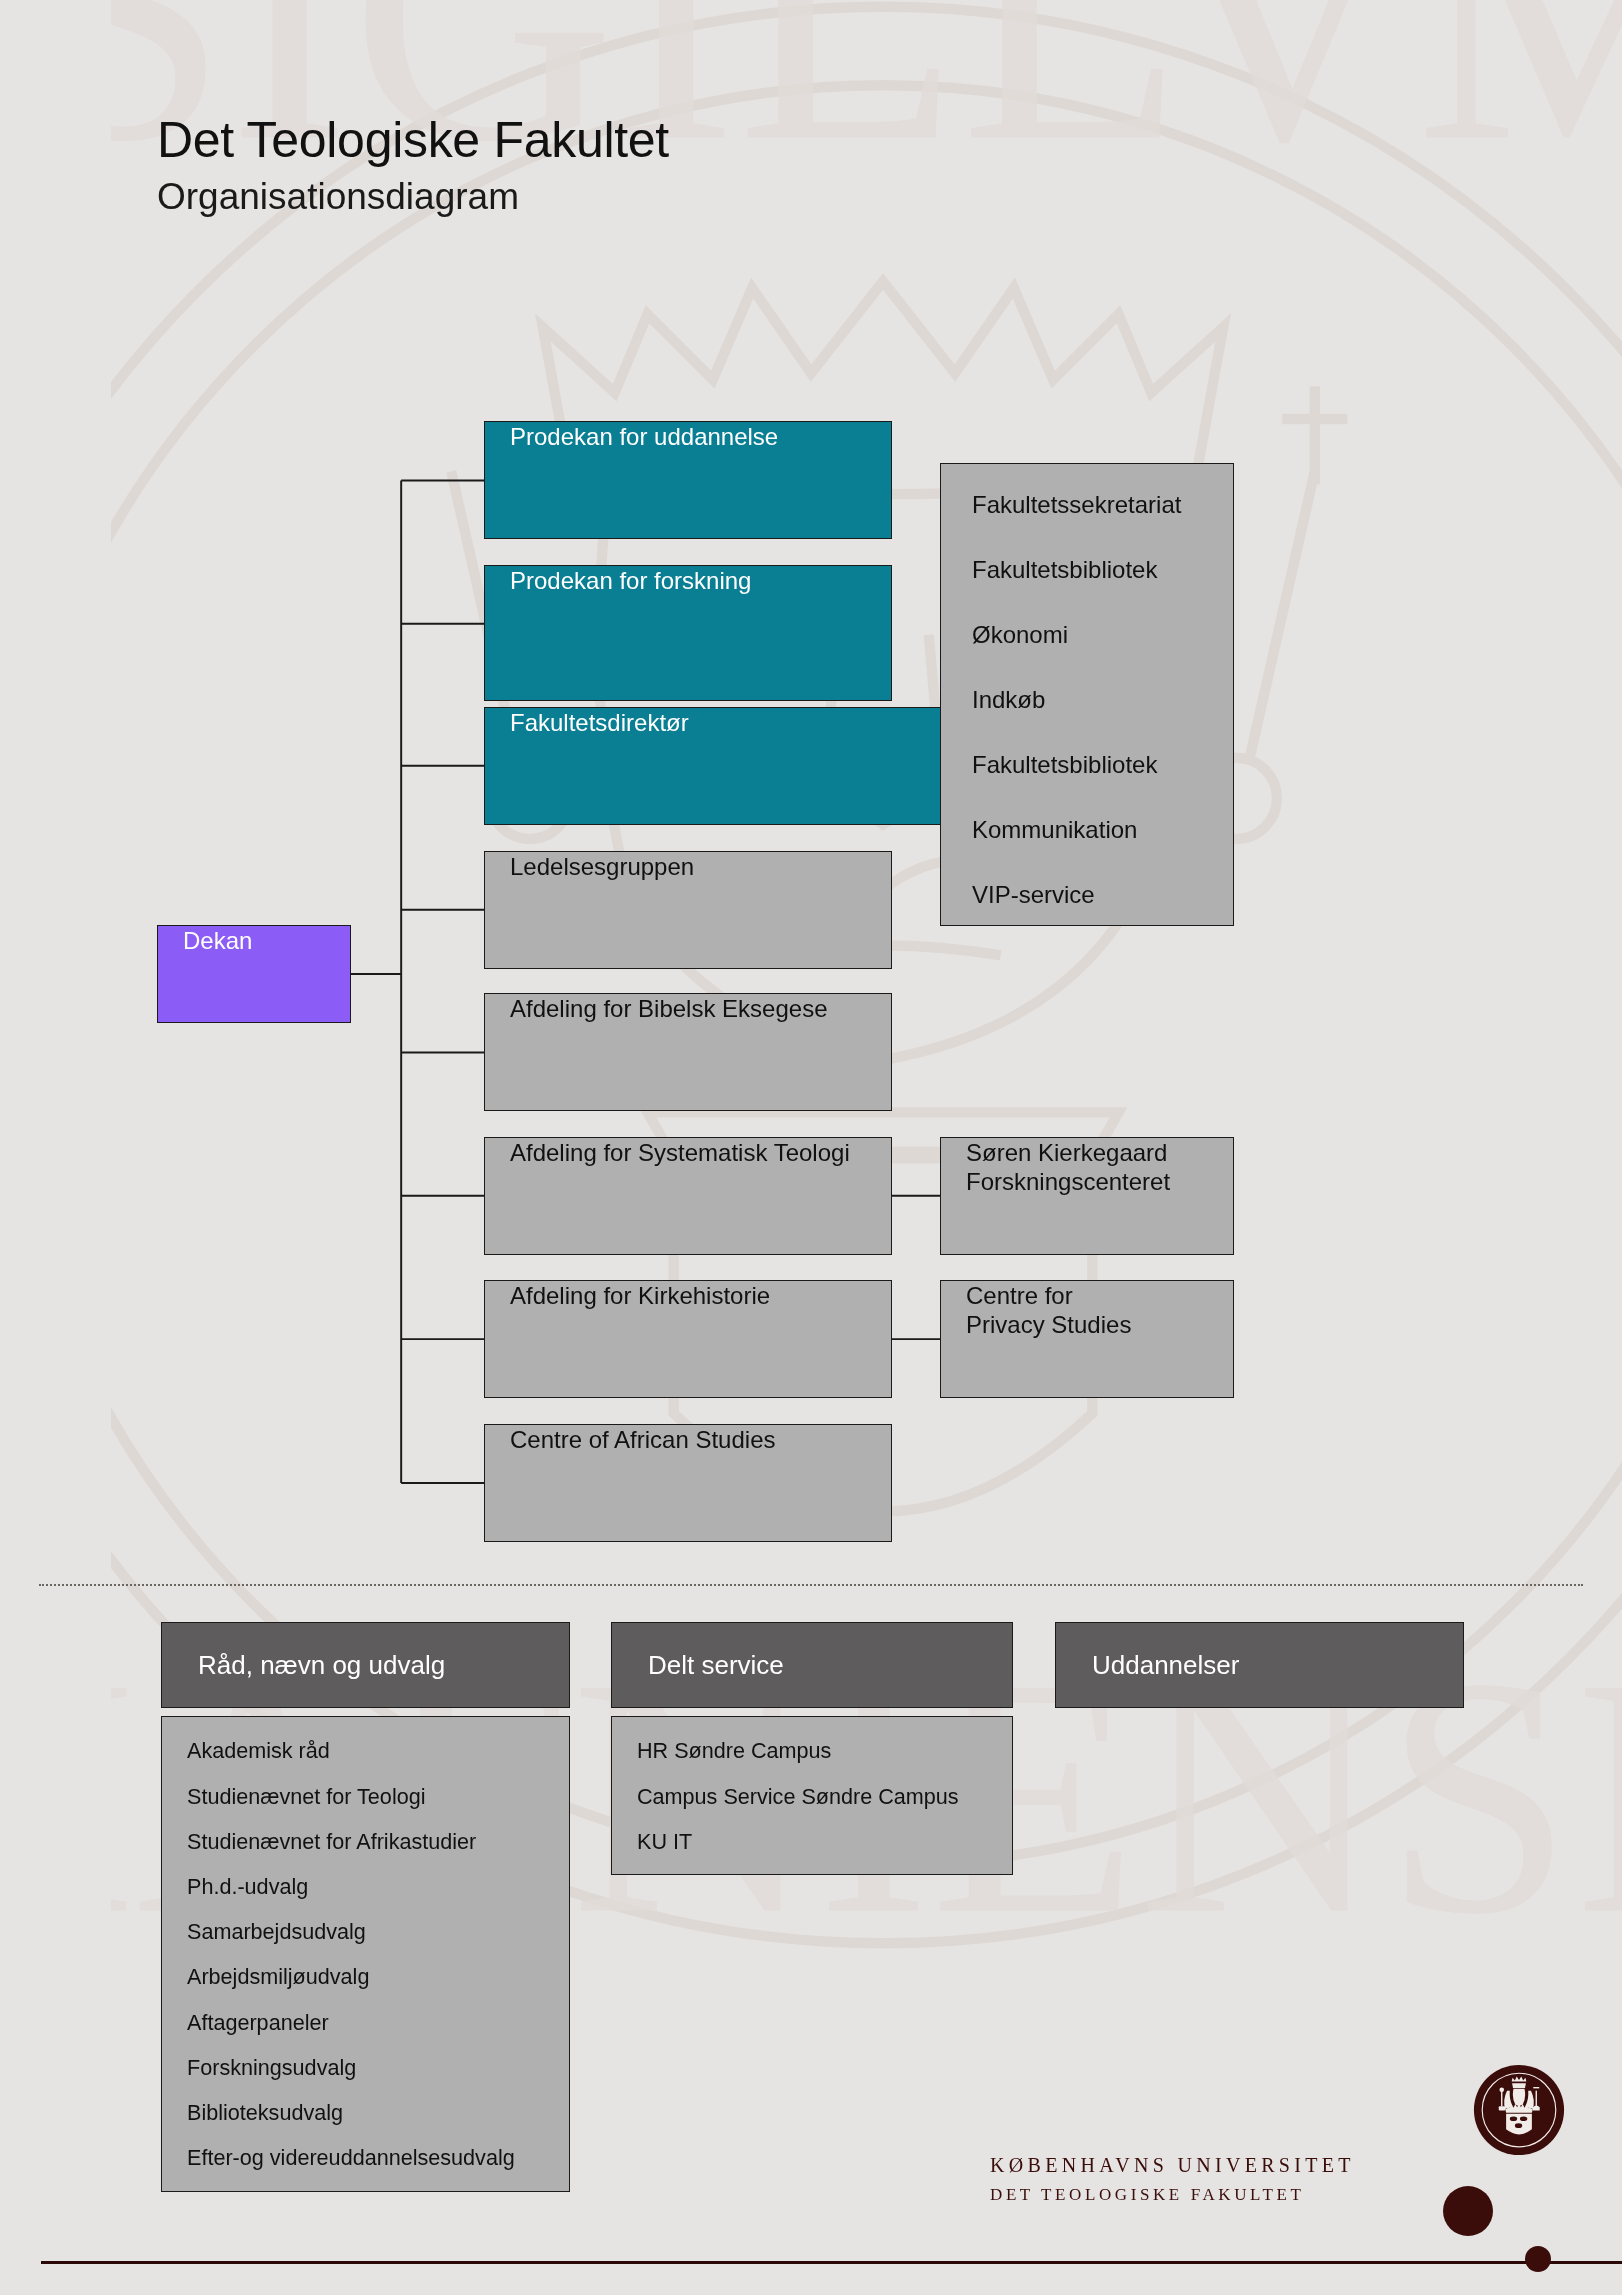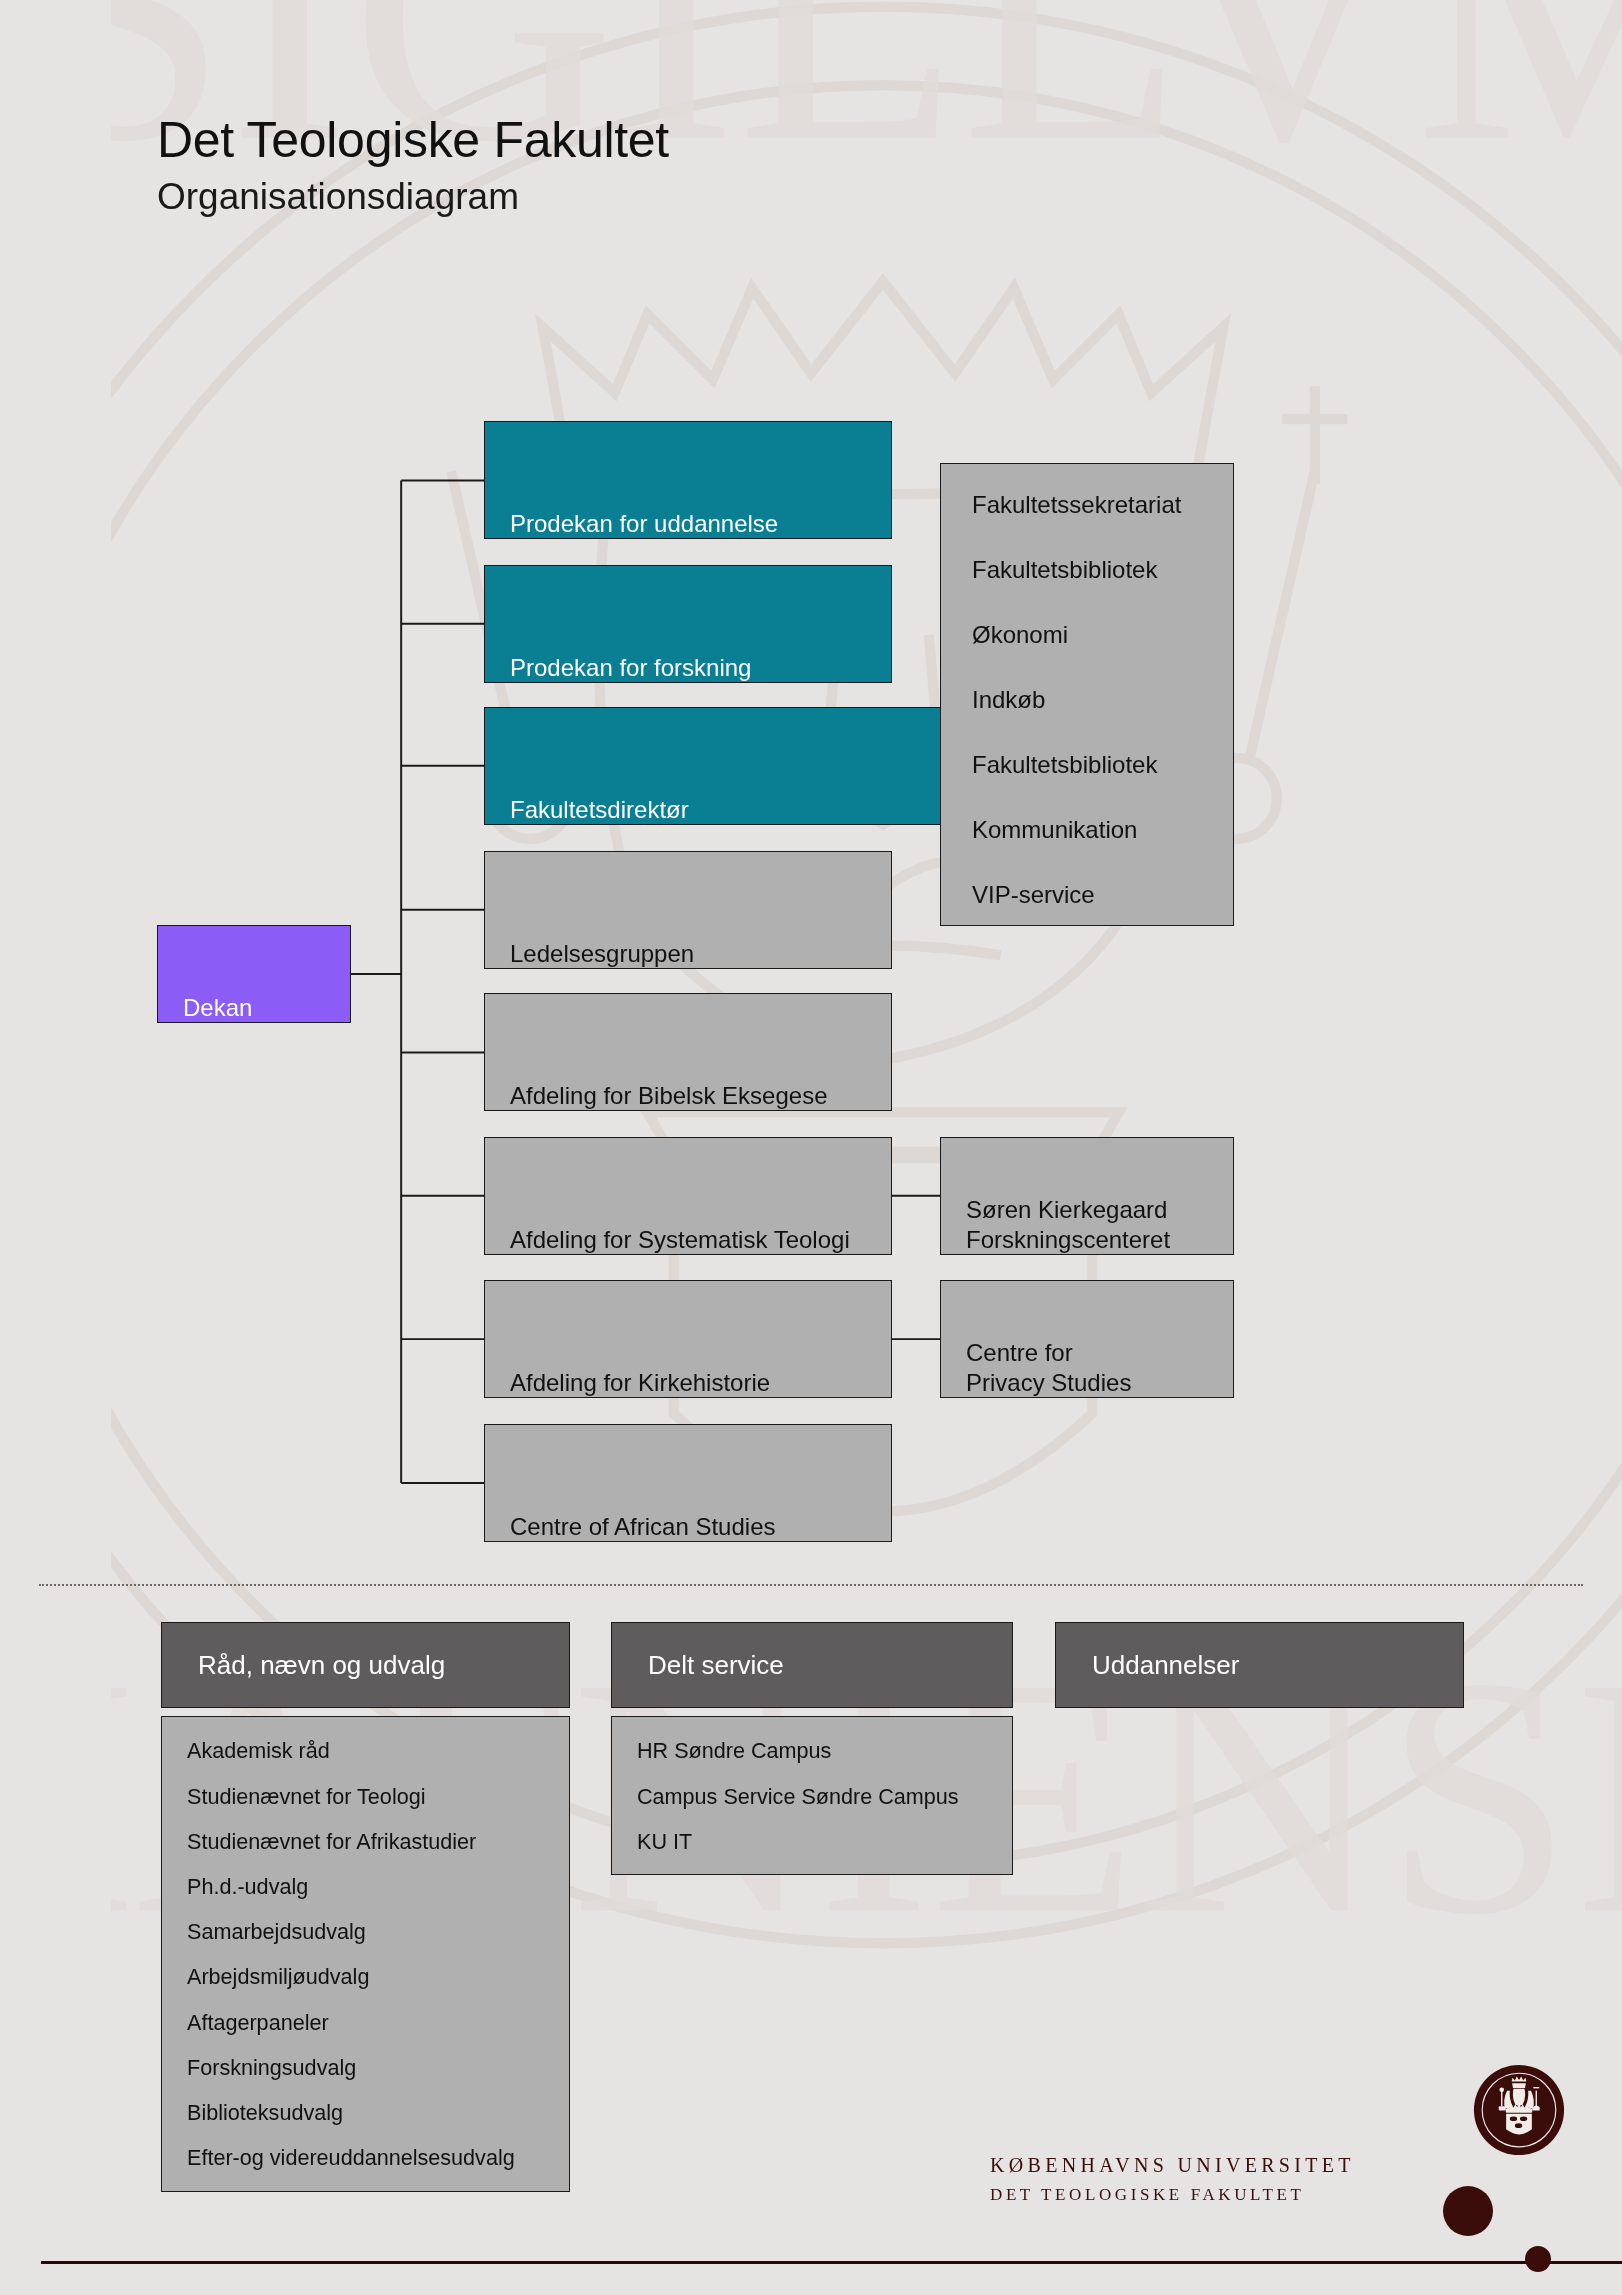--- a/index.html
+++ b/index.html
@@ -52,21 +52,21 @@
 
   
   #chart { position: absolute; left: 0; top: 0; width: 1623px; height: 1584px; z-index: 4; }
 
   #connectors { position: absolute; left: 0; top: 0; width: 1623px; height: 1584px; z-index: 3; }
 
   .node {
     position: absolute;
     border: 1.3px solid #1a1a1a;
     display: flex;
-    align-items: flex-end;
+    align-items: flex-start;
     padding-left: 25px;
     padding-right: 2px;
     z-index: 4;
     line-height: 1.22;
   }
   .node.teal  { background: #0a7f94; color: #ffffff; }
   .node.grey  { background: #b0b0b0; color: #111111; }
   .node.dark  { background: #8b5cf6; color: #ffffff; }
 
   .node-label { font-size: 24px; font-weight: 400; white-space: pre-line; }
@@ -228,21 +228,21 @@
   <div id="chart">
 
     <div class="node dark" style="left:157px; top:925px; width:194px; height:98px;">
       <span class="node-label">Dekan</span>
     </div>
 
     <div class="node teal" style="left:484px; top:421px; width:408px; height:118px;">
       <span class="node-label">Prodekan for uddannelse</span>
     </div>
 
-    <div class="node teal" style="left:484px; top:565px; width:408px; height:118px;">
+    <div class="node teal" style="left:484px; top:565px; width:408px; height:136px;">
       <span class="node-label">Prodekan for forskning</span>
     </div>
 
     <div class="node teal" style="left:484px; top:707px; width:491px; height:118px;">
       <span class="node-label">Fakultetsdirektør</span>
     </div>
 
     <div class="node grey" style="left:484px; top:851px; width:408px; height:118px;">
       <span class="node-label">Ledelsesgruppen</span>
     </div>

